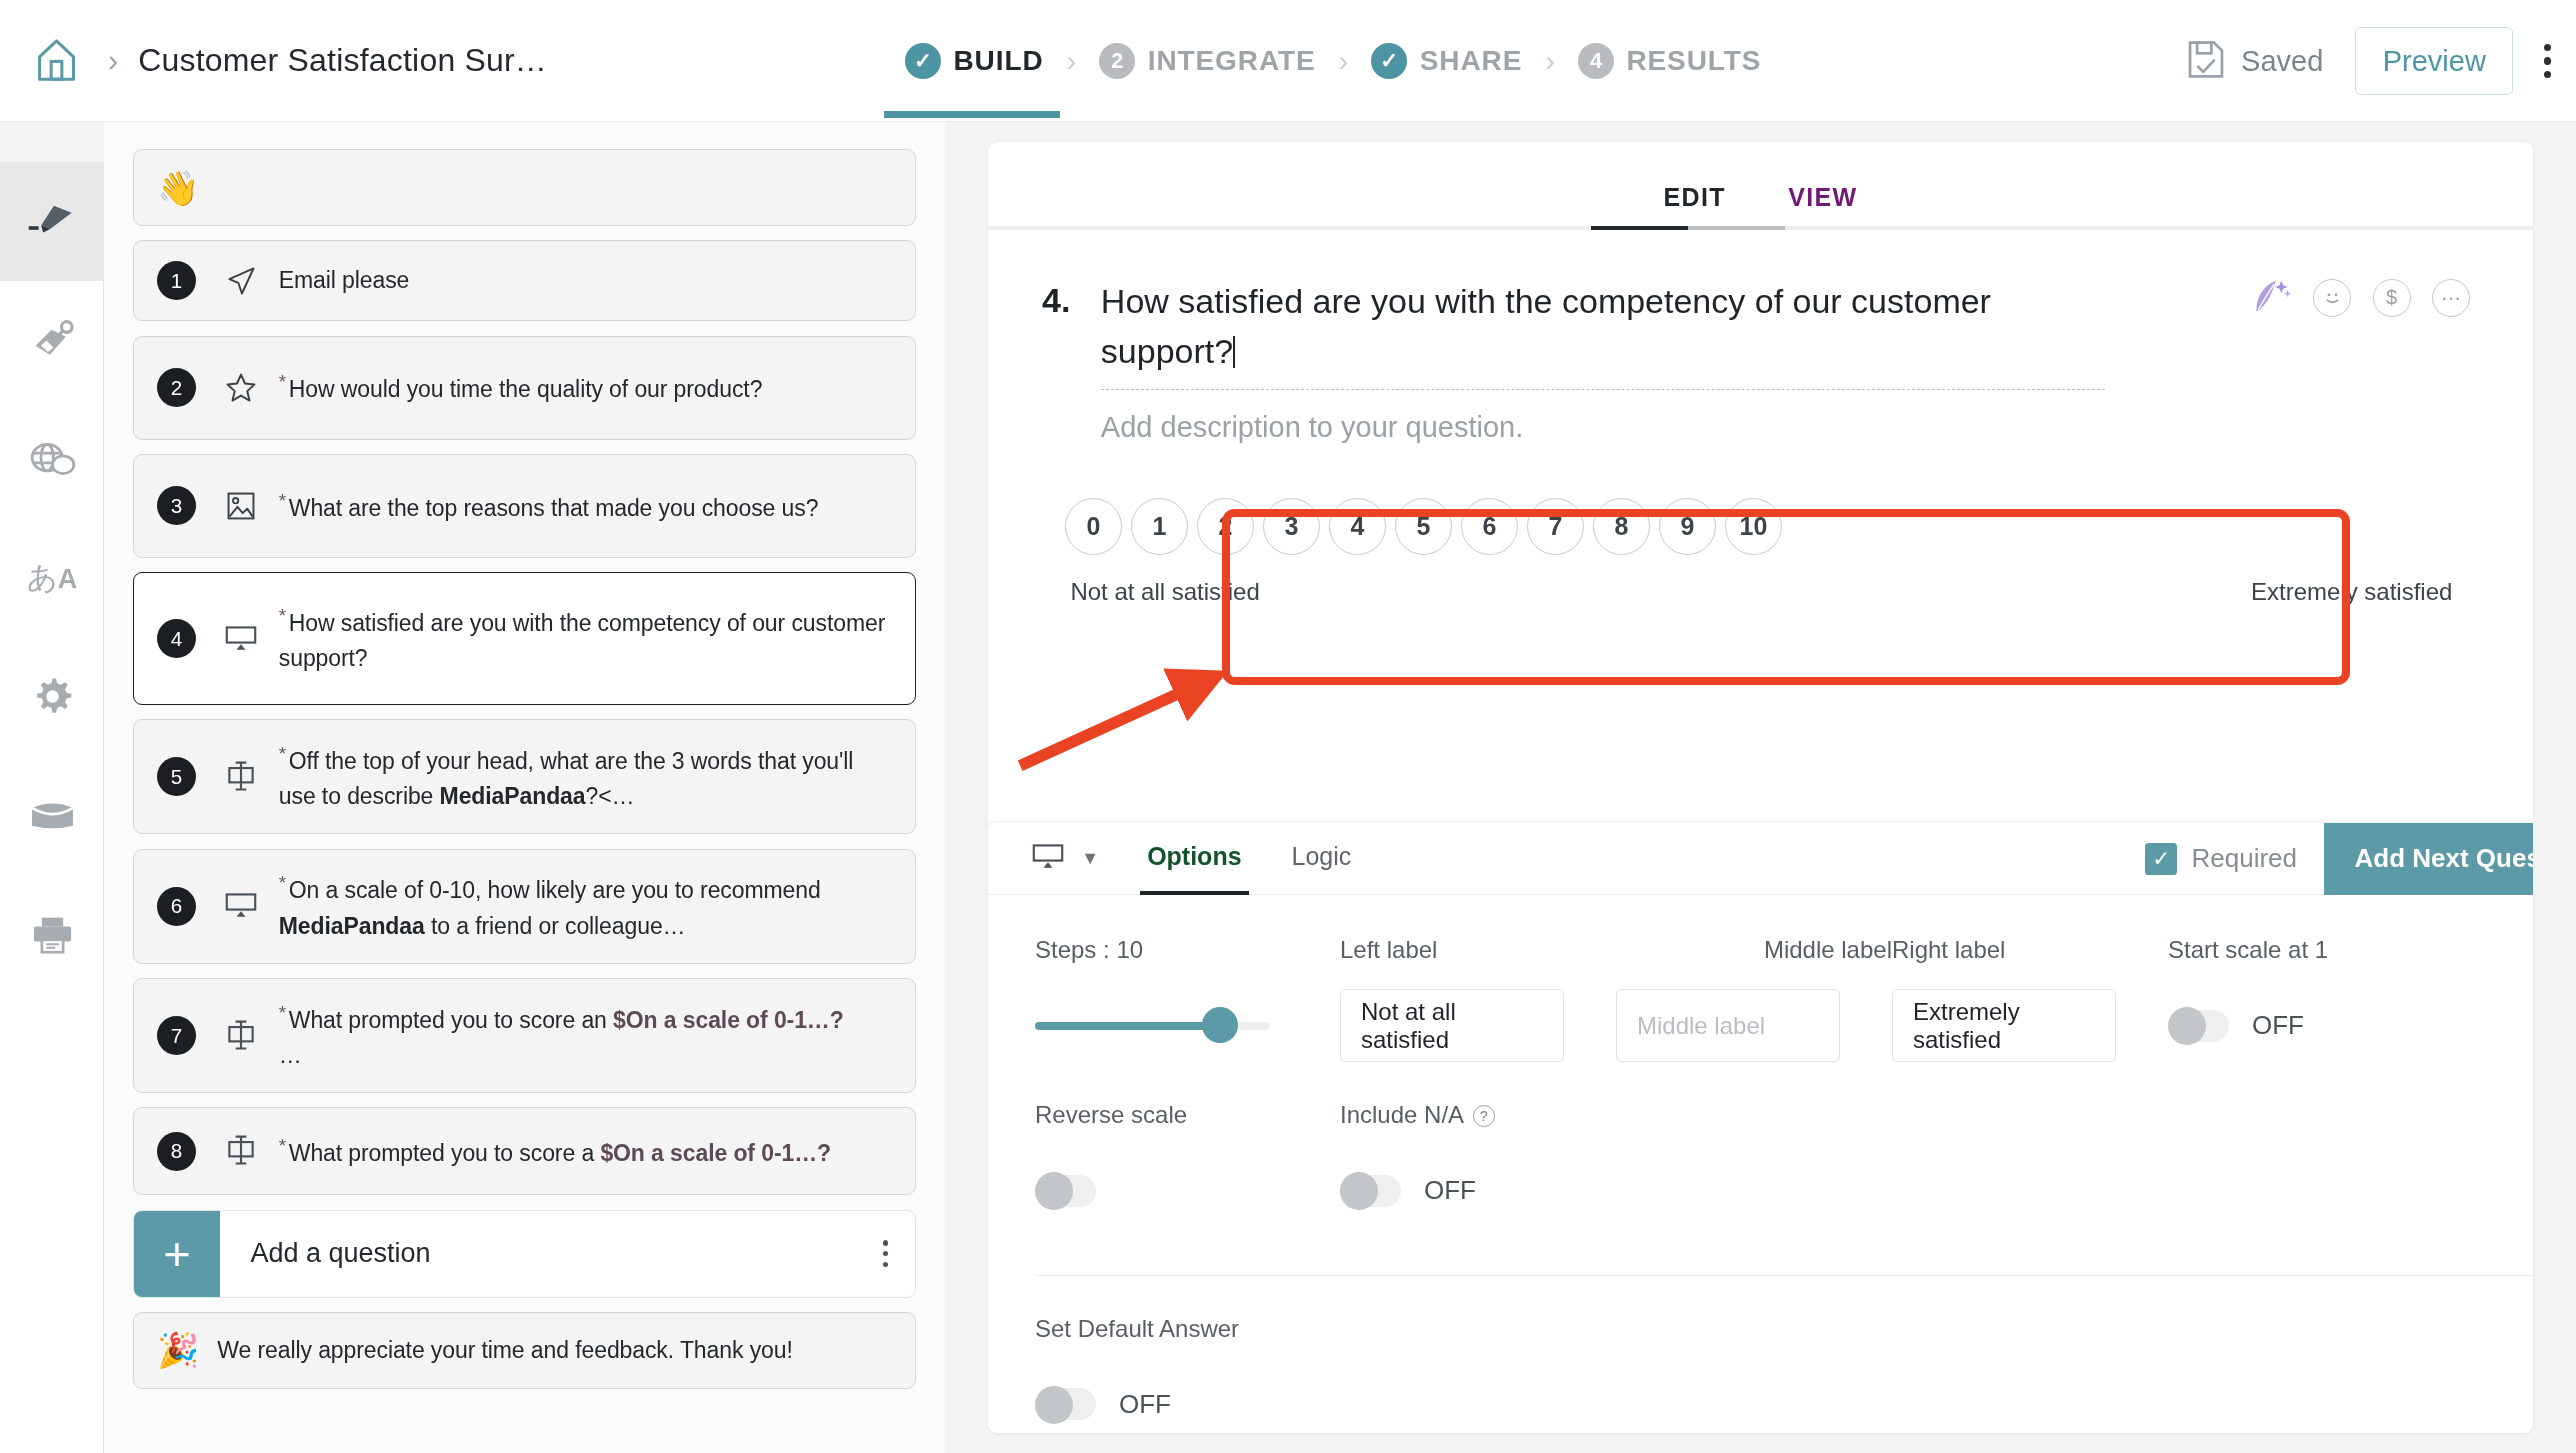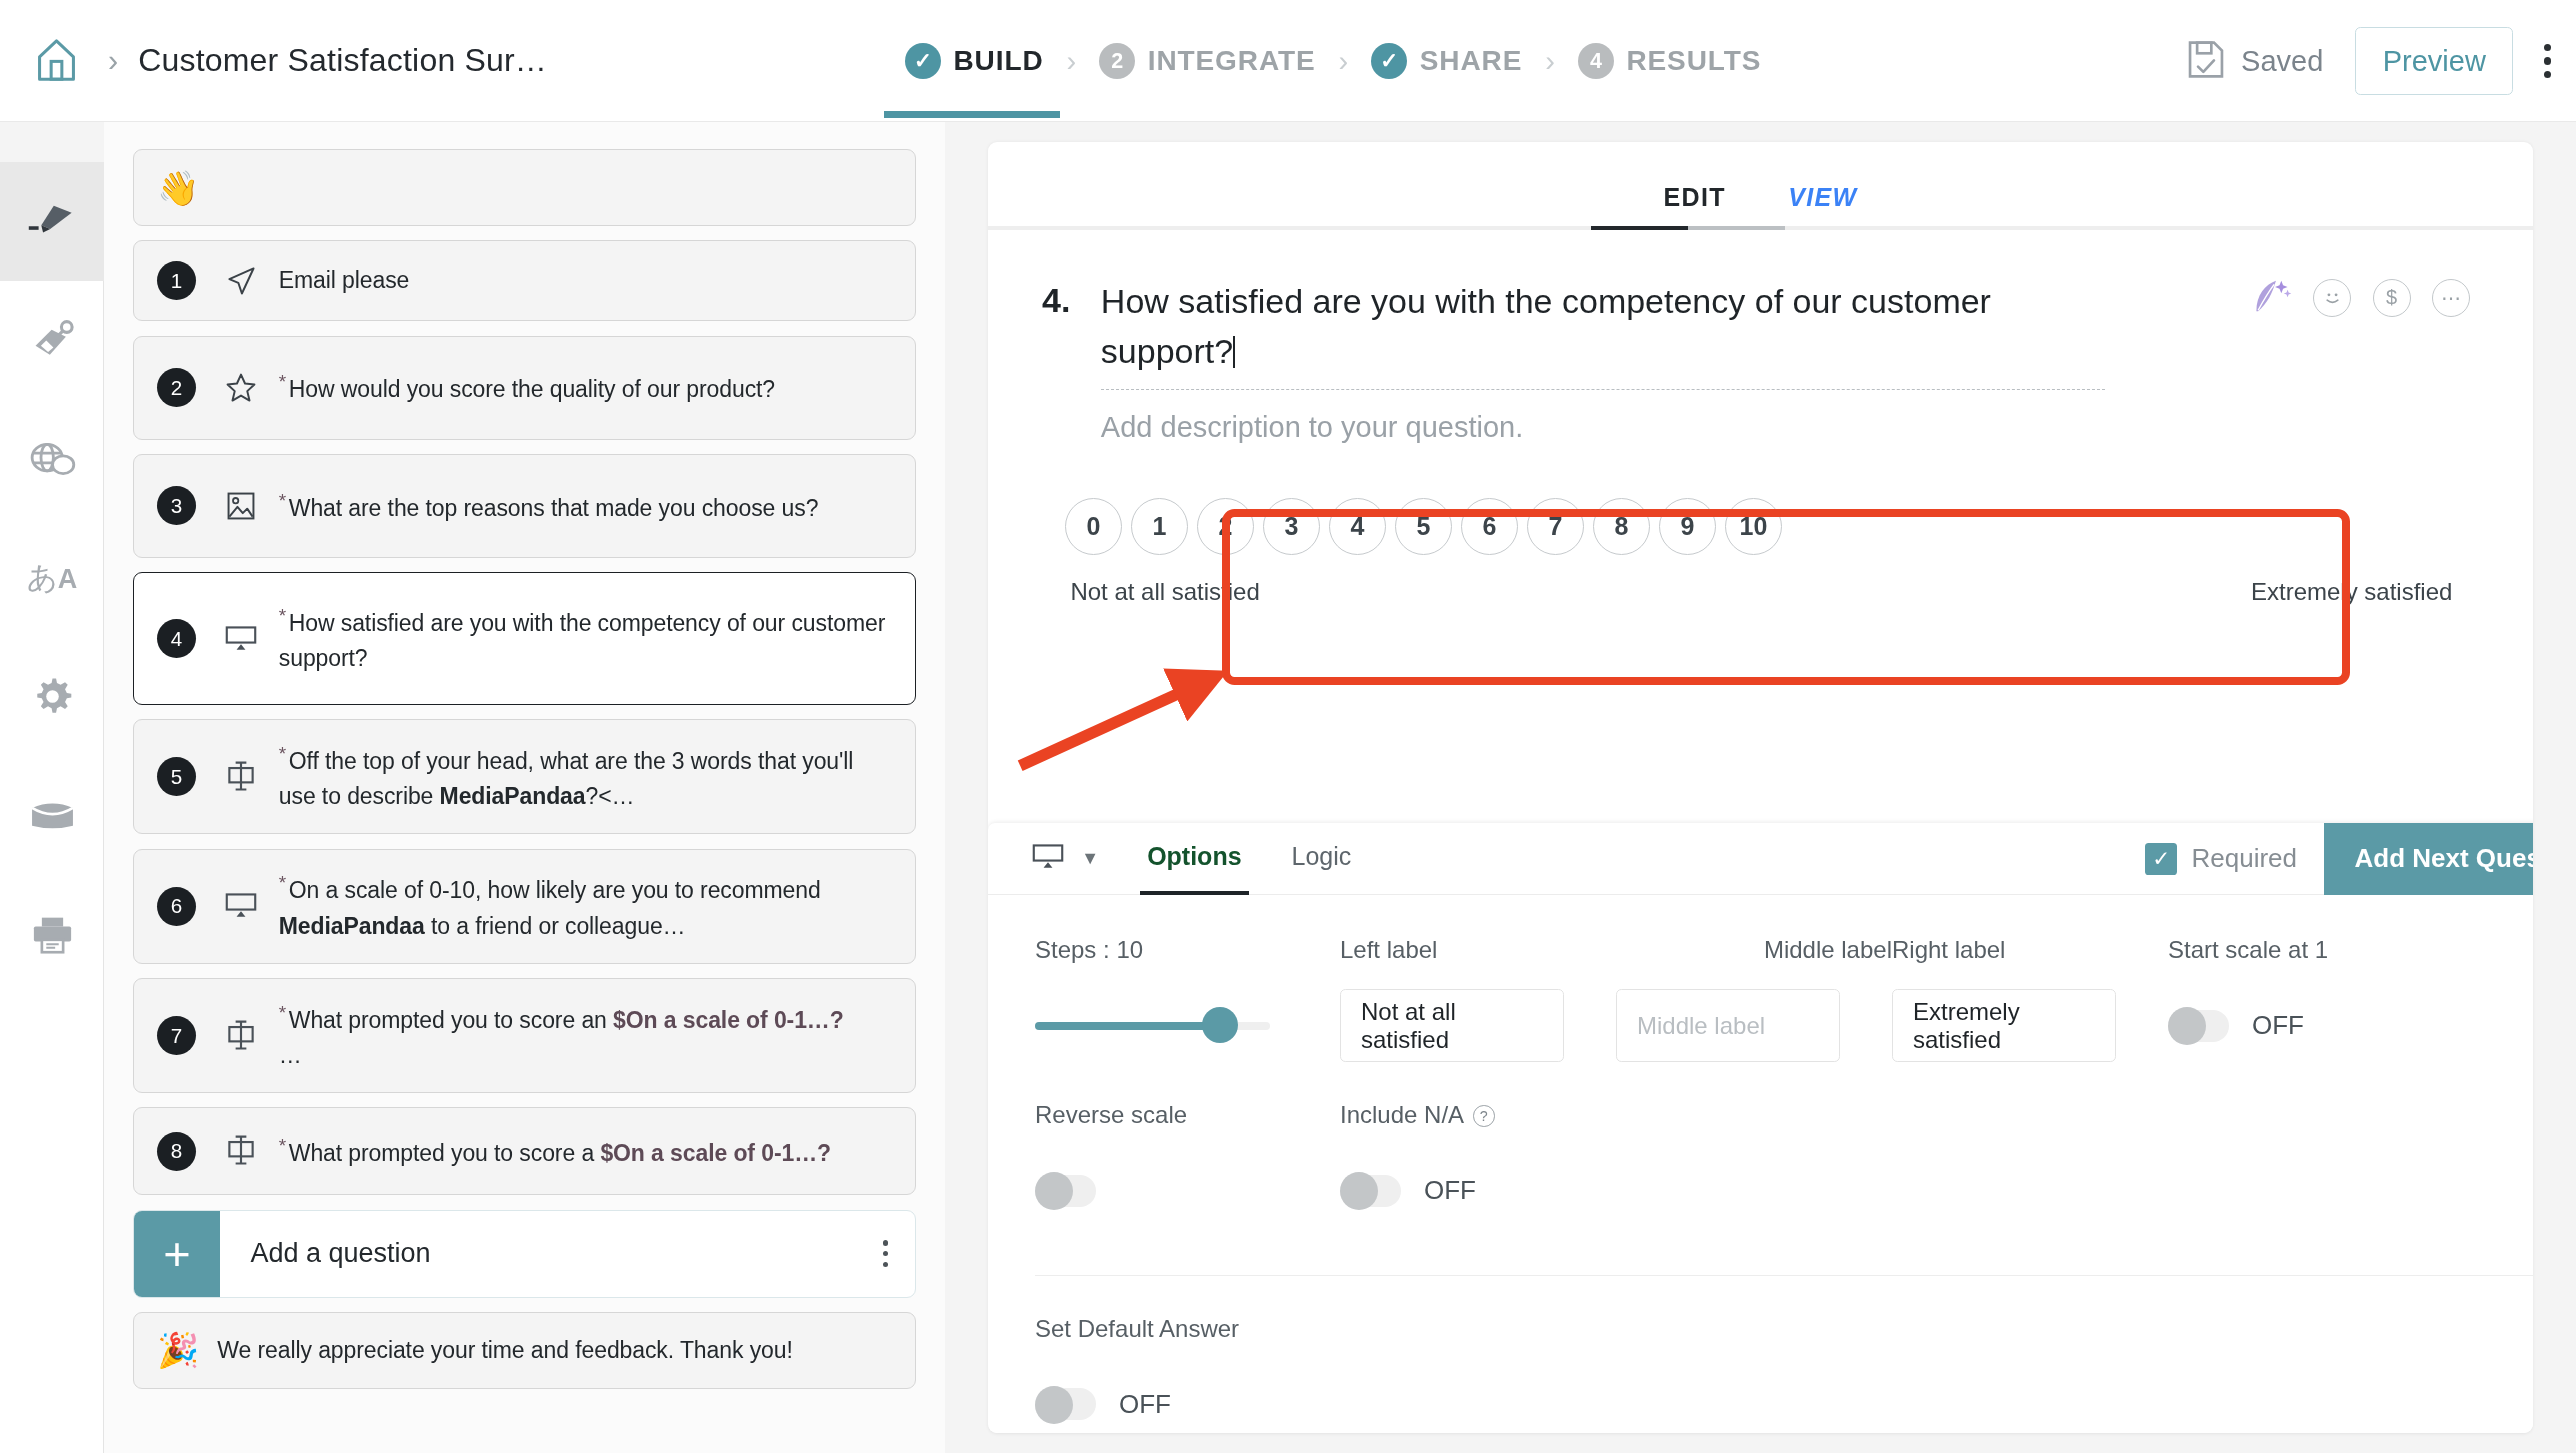--- a/index.html
+++ b/index.html
@@ -110,21 +110,21 @@
     position:absolute; left:945px; top:122px; width:1631px; height:1332px;
     background:#f4f4f4; padding:20px 43px 0 43px;
   }
   .editor {
     position:relative; background:#fff; border-radius:9px; width:100%;
     height:1291px; box-shadow:0 0.9px 3.6px rgba(0,0,0,.07); overflow:hidden;
   }
   .tabs-row { height:88px; display:flex; align-items:flex-end; justify-content:center; position:relative; }
   .tab { font-size:25px; font-weight:700; letter-spacing:1.3px; padding:0 14.3px 18px 14.3px; }
   .tab.active { color:#22272b; }
-  .tab.inactive { color:#3b82f6; margin-left:34px;font-style:italic; }
+  .tab.inactive { color:#701a75; margin-left:34px; }
   .tabs-underline { position:absolute; bottom:0; left:0; width:100%; height:3.6px; background:#eeeeee; }
   .tabs-seg-dark { position:absolute; bottom:0; left:50%; transform:translateX(-170px); width:97px; height:4.5px; background:#23282c; }
   .tabs-seg-grey { position:absolute; bottom:0; left:50%; transform:translateX(-73px); width:97px; height:4.5px; background:#bcc0c3; }
 
   .q-head { display:flex; padding:47px 54px 0 54px; position:relative; }
   .q-index { font-size:34px; font-weight:700; color:#1f2428; margin-right:30.5px; padding-top:3.6px; }
   .q-body { flex:1; max-width:1004px; }
   .q-title {
     font-size:34px; line-height:1.46; color:#1f2428; font-weight:400;
     padding-bottom:12.5px; max-width:905px;
@@ -349,21 +349,21 @@
       <span class="qtext">Email please</span>
     </div>
 
     <div class="qcard" style="min-height:104px;">
       <span class="qnum">2</span>
       <span class="qicon">
         <svg width="34" height="34" viewBox="0 0 38 38">
             <path d="M19 4 L23.5 14 L34 15 L26 22.5 L28.5 33 L19 27.5 L9.5 33 L12 22.5 L4 15 L14.5 14 Z" fill="none" stroke="#3b4248" stroke-width="2.2" stroke-linejoin="round"></path>
           </svg>
       </span>
-      <span class="qtext"><span class="req">*</span><span>How would you score the quality of our product?</span></span>
+      <span class="qtext"><span class="req">*</span><span>How would you time the quality of our product?</span></span>
     </div>
 
     <div class="qcard" style="min-height:104px;">
       <span class="qnum">3</span>
       <span class="qicon">
         <svg width="32" height="32" viewBox="0 0 36 36">
             <rect x="4" y="4" width="28" height="28" fill="none" stroke="#3b4248" stroke-width="2.2"></rect>
             <circle cx="12" cy="12" r="3" fill="none" stroke="#3b4248" stroke-width="2"></circle>
             <path d="M5 30 L14 19 L20 26 L25 21 L31 30" fill="none" stroke="#3b4248" stroke-width="2.2" stroke-linejoin="round"></path>
           </svg>

